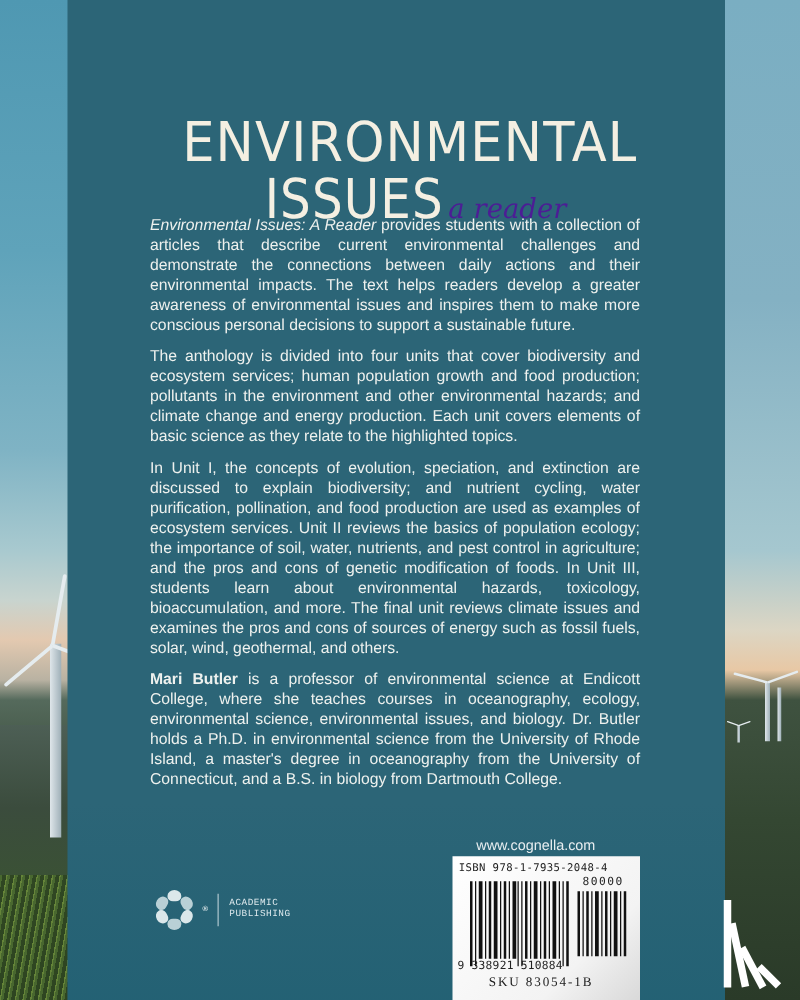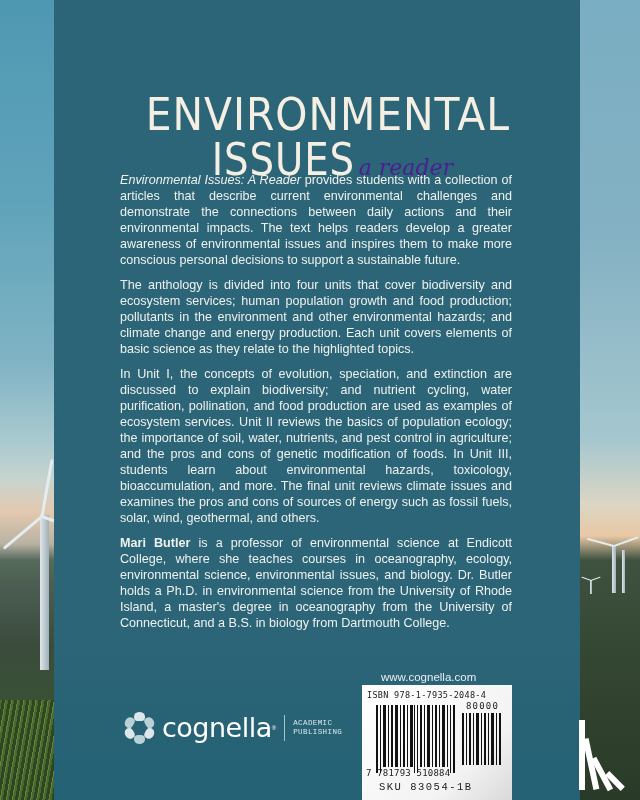--- a/index.html
+++ b/index.html
@@ -45,21 +45,21 @@
   .logo-div { width:1px; height:26px; background:#a9c3cb; margin:0 8px; }
   .logo-tag { color:#dce8ec; font-size:7.5px; line-height:9px; letter-spacing:0.4px;font-family:Liberation Mono, monospace; }
 
   .barcode { position:absolute; left:362px; top:685px; width:150px; height:115px; background:linear-gradient(135deg,#ffffff 0%,#f3f3f3 70%,#d9d9d9 100%); }
   .isbn { position:absolute; left:5px; top:5px; font-family:"DejaVu Sans Mono", monospace; font-size:8.5px; color:#222; letter-spacing:0.3px; white-space:nowrap; }
   .price { position:absolute; left:104px; top:16px; font-family:"DejaVu Sans Mono", monospace; font-size:9px; color:#222; letter-spacing:1.2px; }
   .bars { position:absolute; left:14px; top:20px; width:78px; height:62px; }
   .bars2 { position:absolute; left:100px; top:28px; width:40px; height:52px; }
   .bar { position:absolute; top:0; bottom:0; background:#111; }
   .ean { position:absolute; left:4px; top:83px; font-family:"DejaVu Sans Mono", monospace; font-size:9px; color:#222; letter-spacing:0.2px; white-space:nowrap; }
-  .sku { position:absolute; left:17px; top:96px; font-family:Liberation Mono, monospace; font-size:10.5px; color:#222; letter-spacing:1.5px; white-space:nowrap; }
+  .sku { position:absolute; left:29px; top:96px; font-family:Liberation Serif, serif; font-size:10.5px; color:#222; letter-spacing:1.5px; white-space:nowrap; }
 
   .bars-logo { position:absolute; left:579px; top:720px; width:55px; height:70px; }
   .bars-logo i { position:absolute; background:#fff; width:6px; }
 </style>
 </head>
 <body>
 
 <div class="bg">
   <div class="bg-sky"></div>
   <div class="bg-right"></div>
@@ -106,21 +106,20 @@
 
 <div class="logo">
   <div class="logo-mark">
     <span style="left:10px;top:0px;transform:rotate(0deg);"></span>
     <span style="left:20px;top:6px;transform:rotate(60deg);background:#b9d0d6;"></span>
     <span style="left:20px;top:17px;transform:rotate(120deg);"></span>
     <span style="left:10px;top:23px;transform:rotate(180deg);background:#b9d0d6;"></span>
     <span style="left:0px;top:17px;transform:rotate(240deg);"></span>
     <span style="left:0px;top:6px;transform:rotate(300deg);background:#b9d0d6;"></span>
   </div>
-  <span class="logo-word">cognella</span>
     <span class="logo-reg">®</span>
   <div class="logo-div"></div>
   <div class="logo-tag">
     <div>ACADEMIC</div>
     <div>PUBLISHING</div>
   </div>
 </div>
 
 <div class="barcode">
   <div class="isbn">ISBN 978-1-7935-2048-4</div>
@@ -155,21 +154,21 @@
     <div class="bar" style="left:7px;width:2px"></div>
       <div class="bar" style="left:11px;width:1px"></div>
     <div class="bar" style="left:14px;width:3px"></div>
       <div class="bar" style="left:19px;width:1px"></div>
     <div class="bar" style="left:22px;width:2px"></div>
       <div class="bar" style="left:26px;width:1px"></div>
     <div class="bar" style="left:29px;width:3px"></div>
       <div class="bar" style="left:34px;width:1px"></div>
     <div class="bar" style="left:37px;width:2px"></div>
   </div>
-  <div class="ean">7 781793 510884</div>
+  <div class="ean">9 338921 510884</div>
   <div class="sku">SKU 83054-1B</div>
 </div>
 
 <div class="bars-logo">
   <i style="left:0;top:0;height:70px;"></i>
   <i style="left:9px;top:18px;height:52px;transform:rotate(-12deg);"></i>
   <i style="left:20px;top:36px;height:36px;transform:rotate(-28deg);"></i>
   <i style="left:33px;top:50px;height:22px;transform:rotate(-45deg);"></i>
 </div>
 

